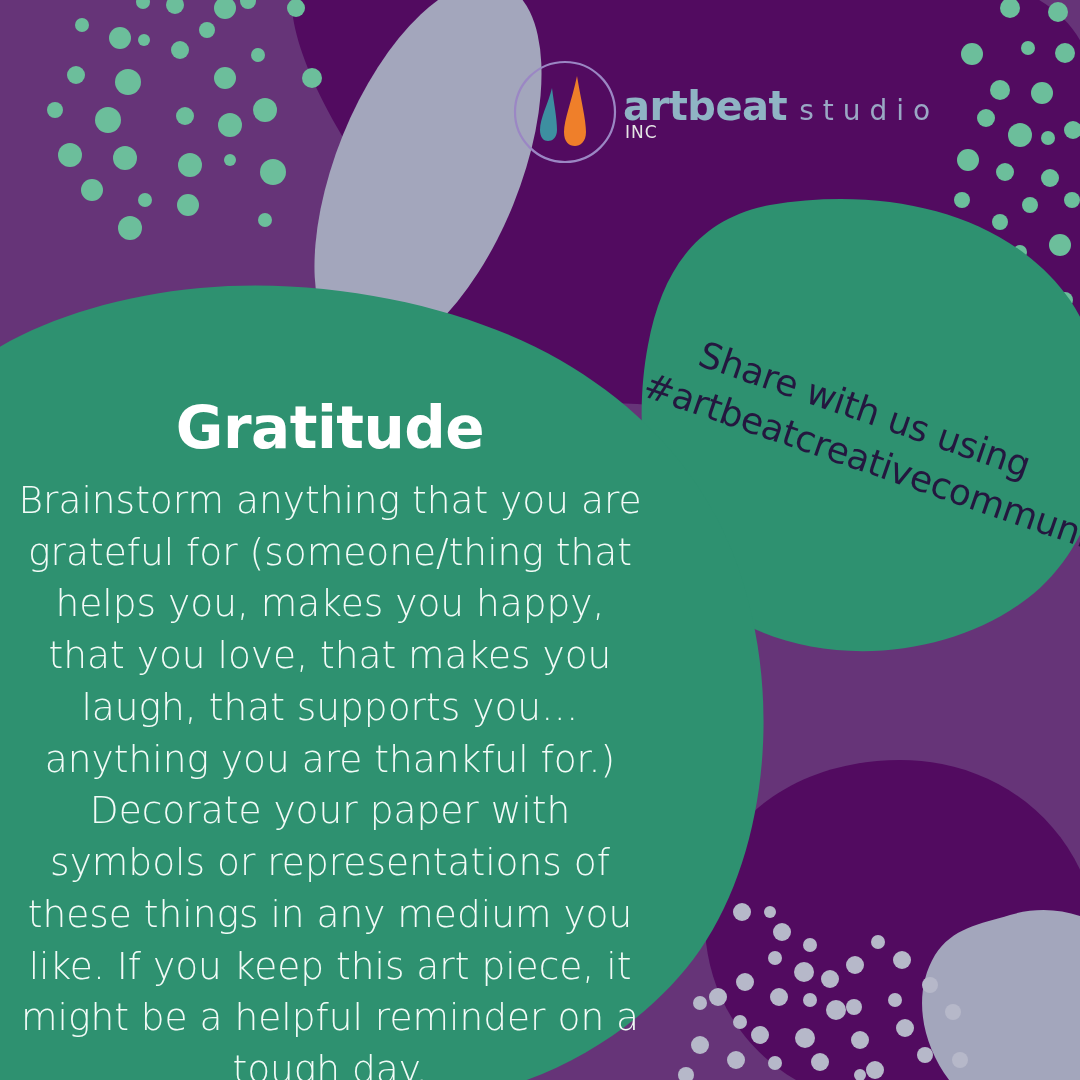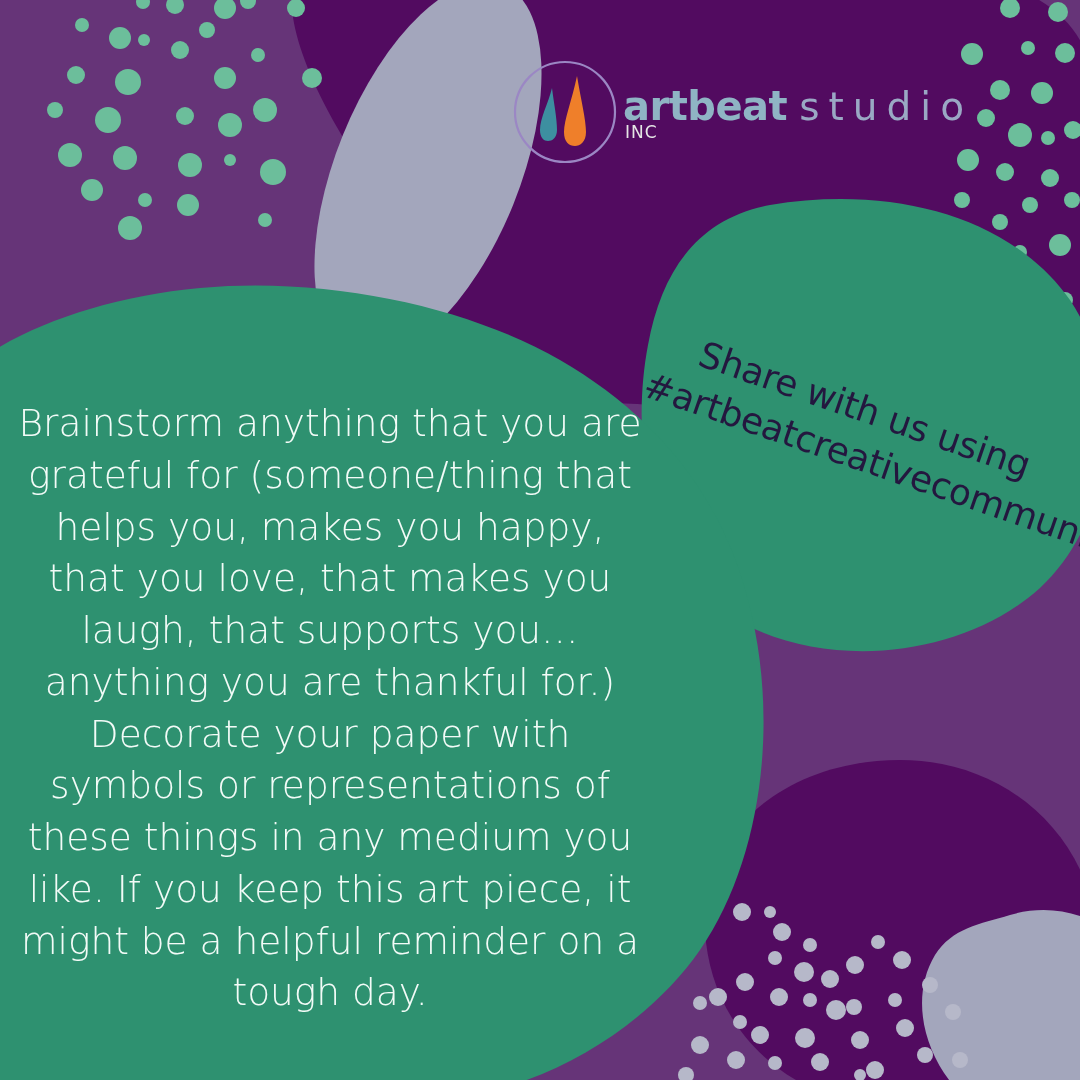--- a/index.html
+++ b/index.html
@@ -47,21 +47,21 @@
   #brand-primary {
     font-family: "DejaVu Sans", sans-serif;
     font-weight: bold;
     font-size: 40px;
     color: #8fb4c4;
     letter-spacing: -0.5px;
   }
   #brand-secondary {
     font-family: "DejaVu Sans", sans-serif;
     font-weight: 400;
-    font-size: 39px;
+    font-size: 28px;
     color: #9aa8c4;
     letter-spacing: 9px;
     margin-left: 12px;
   }
   #brand-suffix {
     position: absolute;
     left: 2px;
     top: 38px;
     font-family: "DejaVu Sans", sans-serif;
     font-size: 17px;
@@ -252,16 +252,17 @@
       <span id="brand-suffix">INC</span>
     </div>
   </div>
 
   <div id="hashtag-block">
     <span id="hashtag-line1">Share with us using</span>
     <span id="hashtag-line2">#artbeatcreativecommunity</span>
   </div>
 
   <div id="card-text">
+    <div id="card-title">Gratitude</div>
     <div id="card-body">Brainstorm anything that you are grateful for (someone/thing that helps you, makes you happy, that you love, that makes you laugh, that supports you… anything you are thankful for.) Decorate your paper with symbols or representations of these things in any medium you like. If you keep this art piece, it might be a helpful reminder on a tough day.</div>
   </div>
 
 </div>
 
 </body></html>

